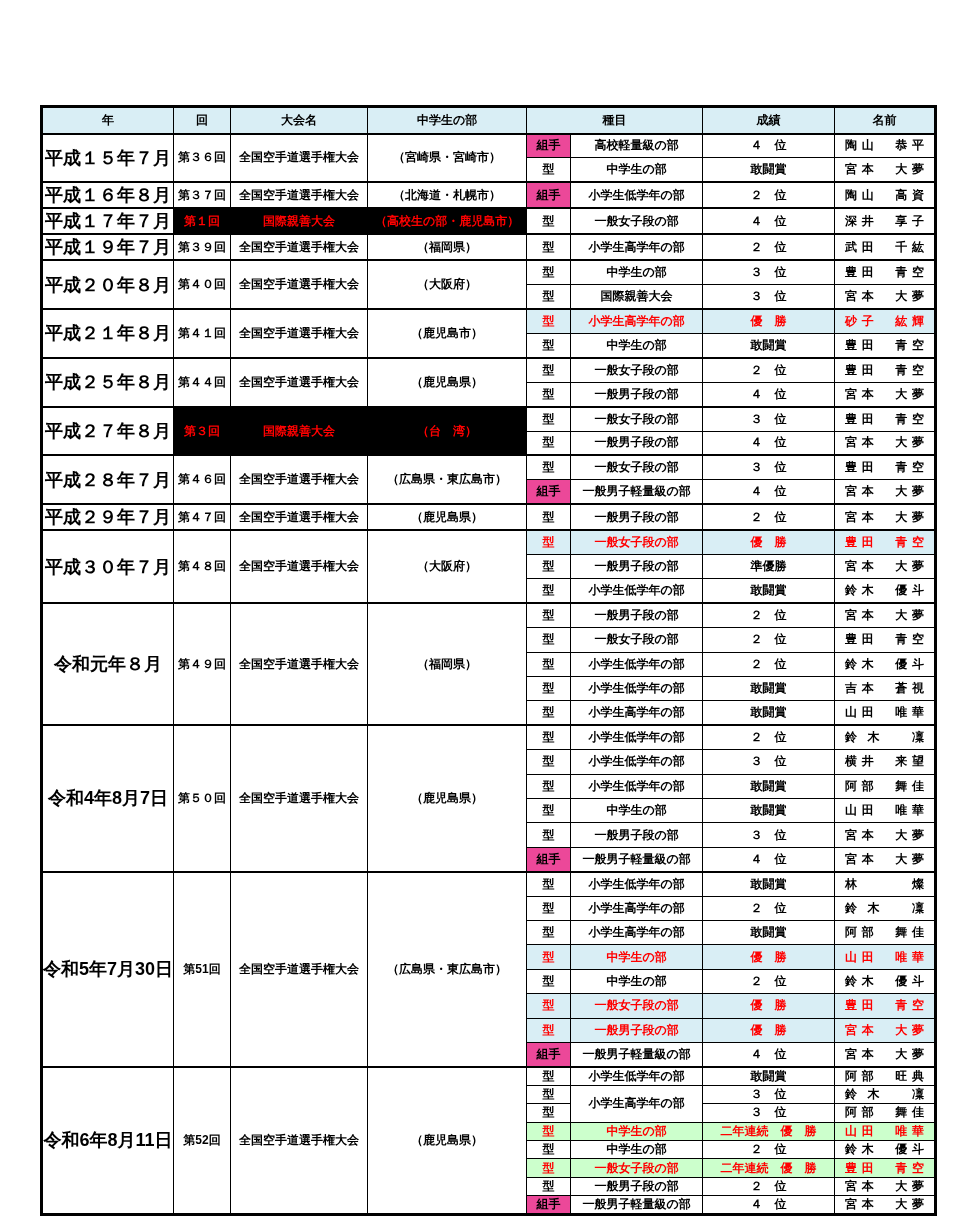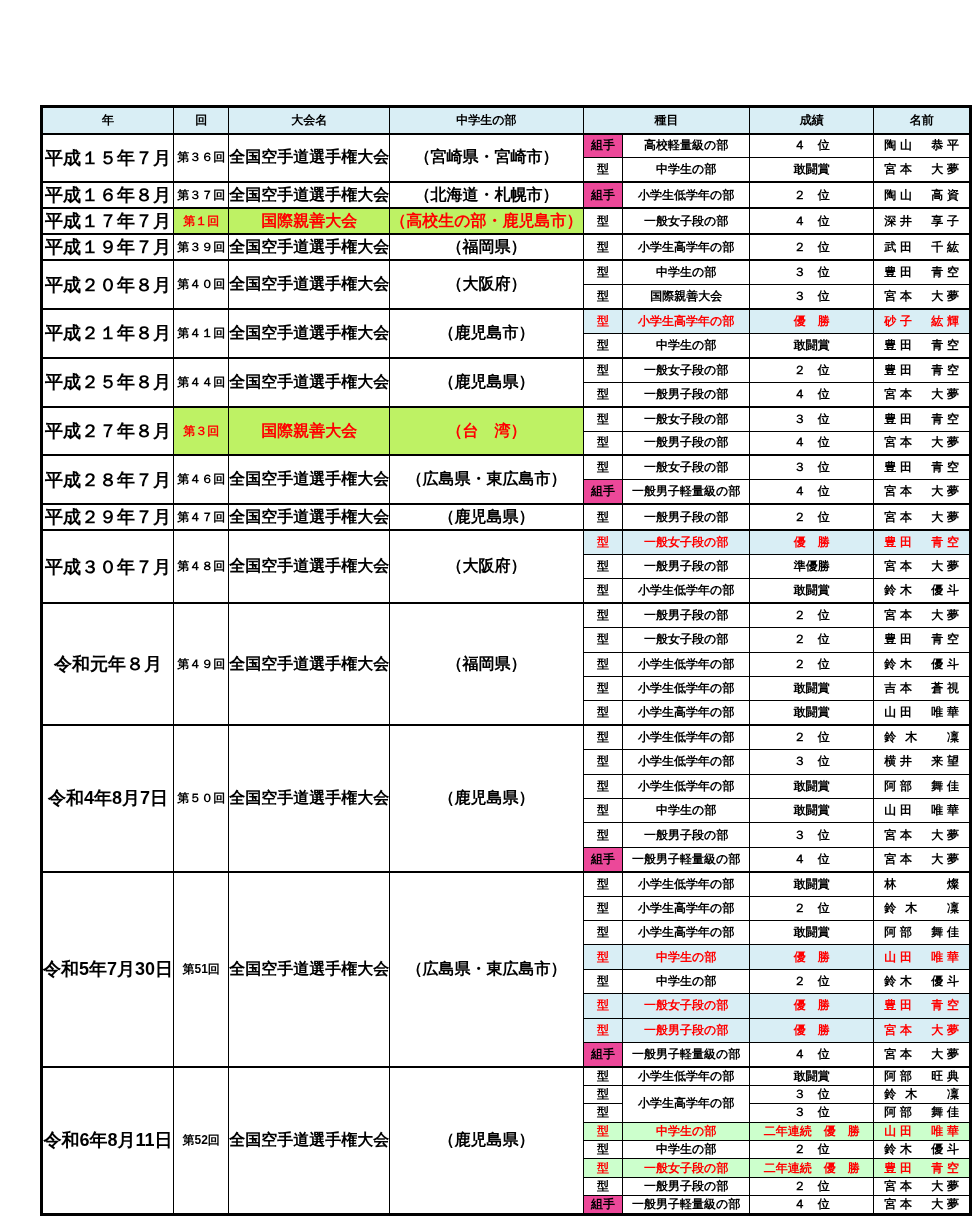--- a/index.html
+++ b/index.html
@@ -31,28 +31,28 @@
     background: #d9eef5;
     border-bottom: 2px solid #000;
     font-size: 12px;
   }
   tbody tr { height: 24.4px; }
   tbody tr.compact { height: 18.4px; }
   tbody tr.gstart td { border-top: 2px solid #000; }
   td { font-size: 12px; }
   td.c-year { font-size: 18px; }
   td.c-ed { font-size: 12px; }
-  td.c-tour { font-size: 16px; }
-  td.c-venue { font-size: 16px; margin-top: 47px; }
+  td.c-tour { font-size: 12px; }
+  td.c-venue { font-size: 12px; margin-top: 47px; }
   td.c-name {
     text-align: justify;
     text-align-last: justify;
     padding: 0 10px;
   }
-  td.intl { background: #bef264; color: #ff0000; }
+  td.intl { background: #000000; color: #ff0000; }
   td.kumite { background: #ec4899; }
   td.hl-blue { background: #d9eef5; color: #ff0000; }
   td.hl-green { background: #ccffcc; color: #ff0000; }
 </style>
 </head>
 <body>
 
 <div class="table-wrap">
   <table>
     <colgroup>

